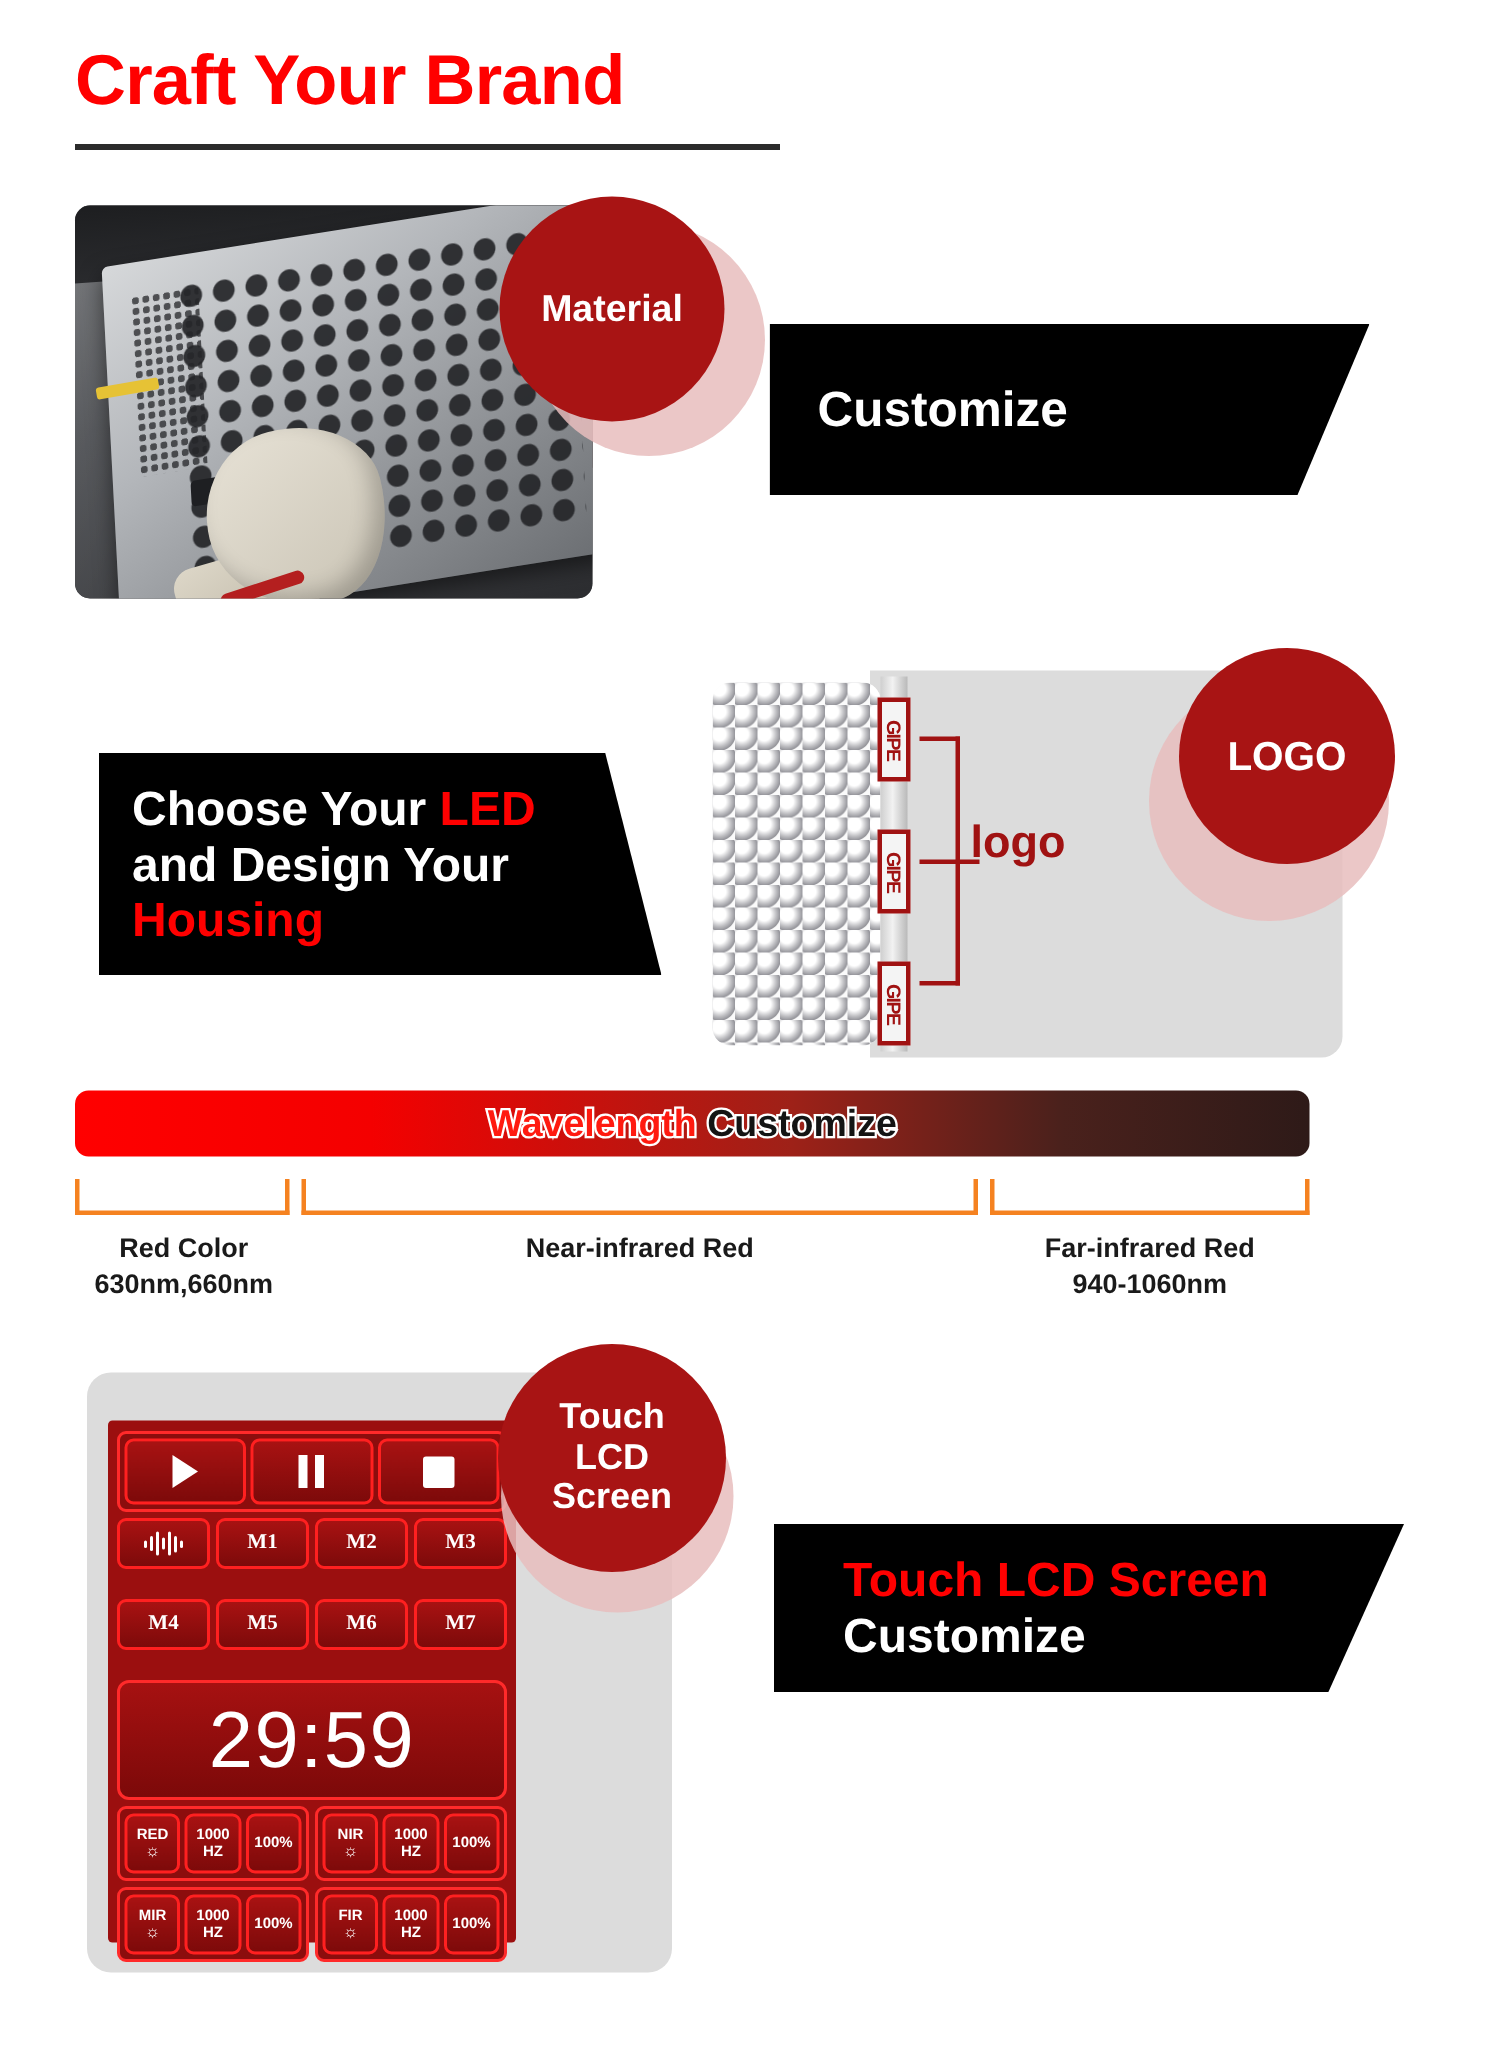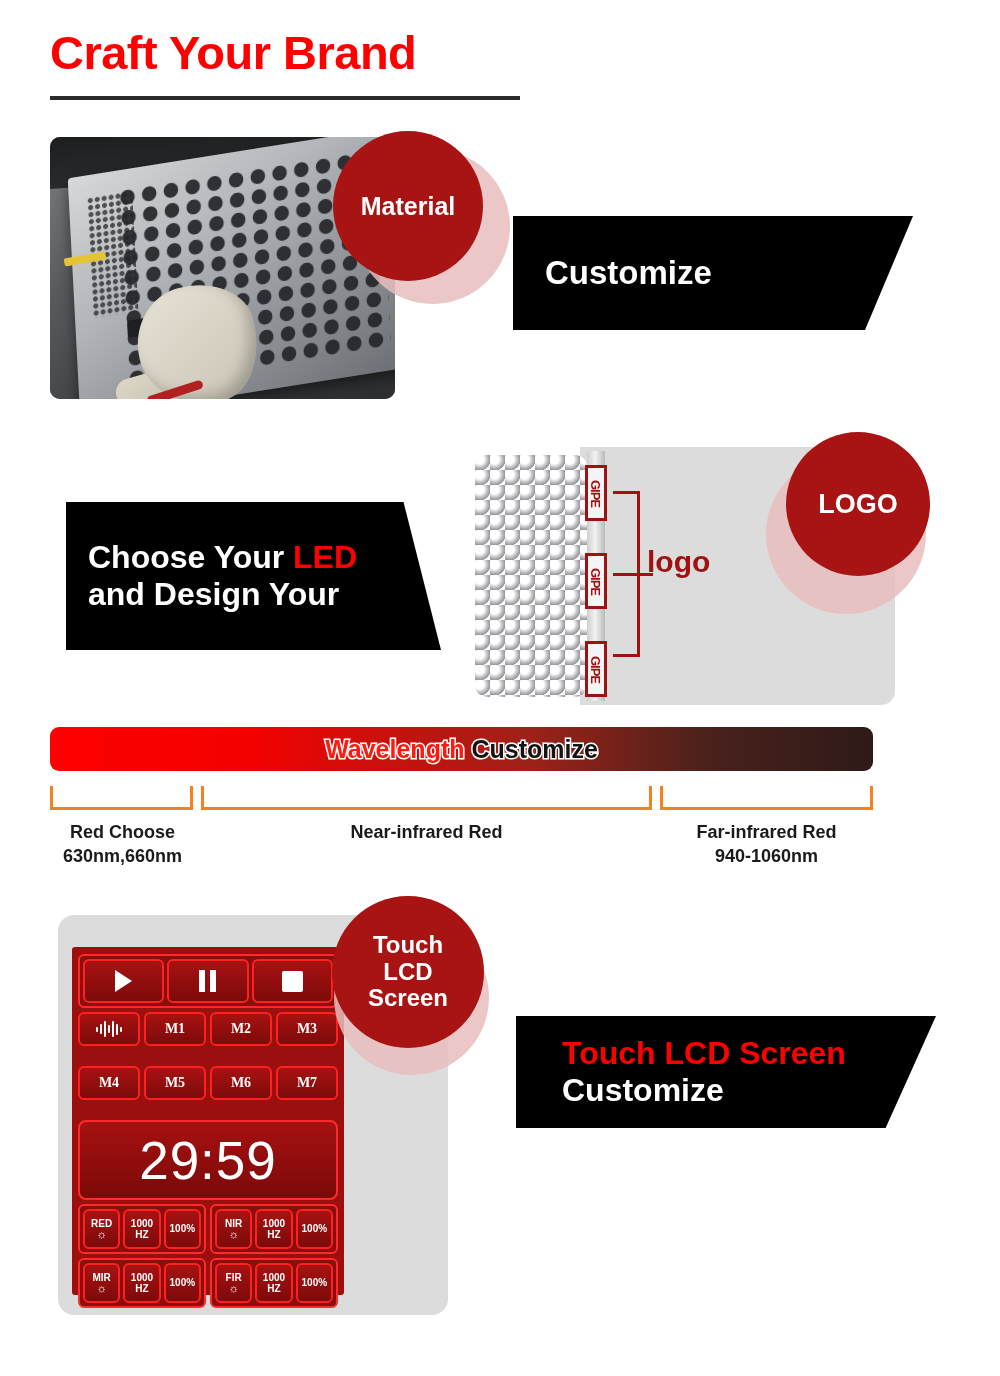--- a/index.html
+++ b/index.html
@@ -271,20 +271,21 @@
 
   <div class="banner slant-r" style="left:513px;top:216px;width:400px;height:114px;padding-left:32px;">
     <div class="ln" style="font-size:33px;">Customize</div>
   </div>
 
   <div class="banner slant-r2" style="left:66px;top:502px;width:375px;height:148px;padding-left:22px;">
     <div class="ln" style="font-size:32px;">
       <span>Choose Your </span><span class="red">LED</span>
     </div>
     <div class="ln" style="font-size:32px;">and Design Your</div>
+    <div class="ln red" style="font-size:32px;">Housing</div>
   </div>
 
   <div class="panelwrap">
     <div class="panel-body"></div>
     <div class="panel-led">
       <div class="led-dots"></div>
     </div>
     <div class="panel-strip"></div>
 
     <div class="logo-mark" style="top:18px;">
@@ -316,21 +317,21 @@
     <div class="wl-title">
       <span class="w">Wavelength</span><span>&nbsp;</span><span class="c">Customize</span>
     </div>
   </div>
 
   <div class="bracket" style="left:50px;top:786px;width:143px;"></div>
   <div class="bracket" style="left:201px;top:786px;width:451px;"></div>
   <div class="bracket" style="left:660px;top:786px;width:213px;"></div>
 
   <div class="wl-labels" style="left:40px;top:820px;width:165px;">
-    <div class="l1">Red Choose</div>
+    <div class="l1">Red Color</div>
     <div class="l2">630nm,660nm</div>
   </div>
   <div class="wl-labels" style="left:201px;top:820px;width:451px;">
     <div class="l1">Near-infrared Red</div>
   </div>
   <div class="wl-labels" style="left:660px;top:820px;width:213px;">
     <div class="l1">Far-infrared Red</div>
     <div class="l2">940-1060nm</div>
   </div>
 

